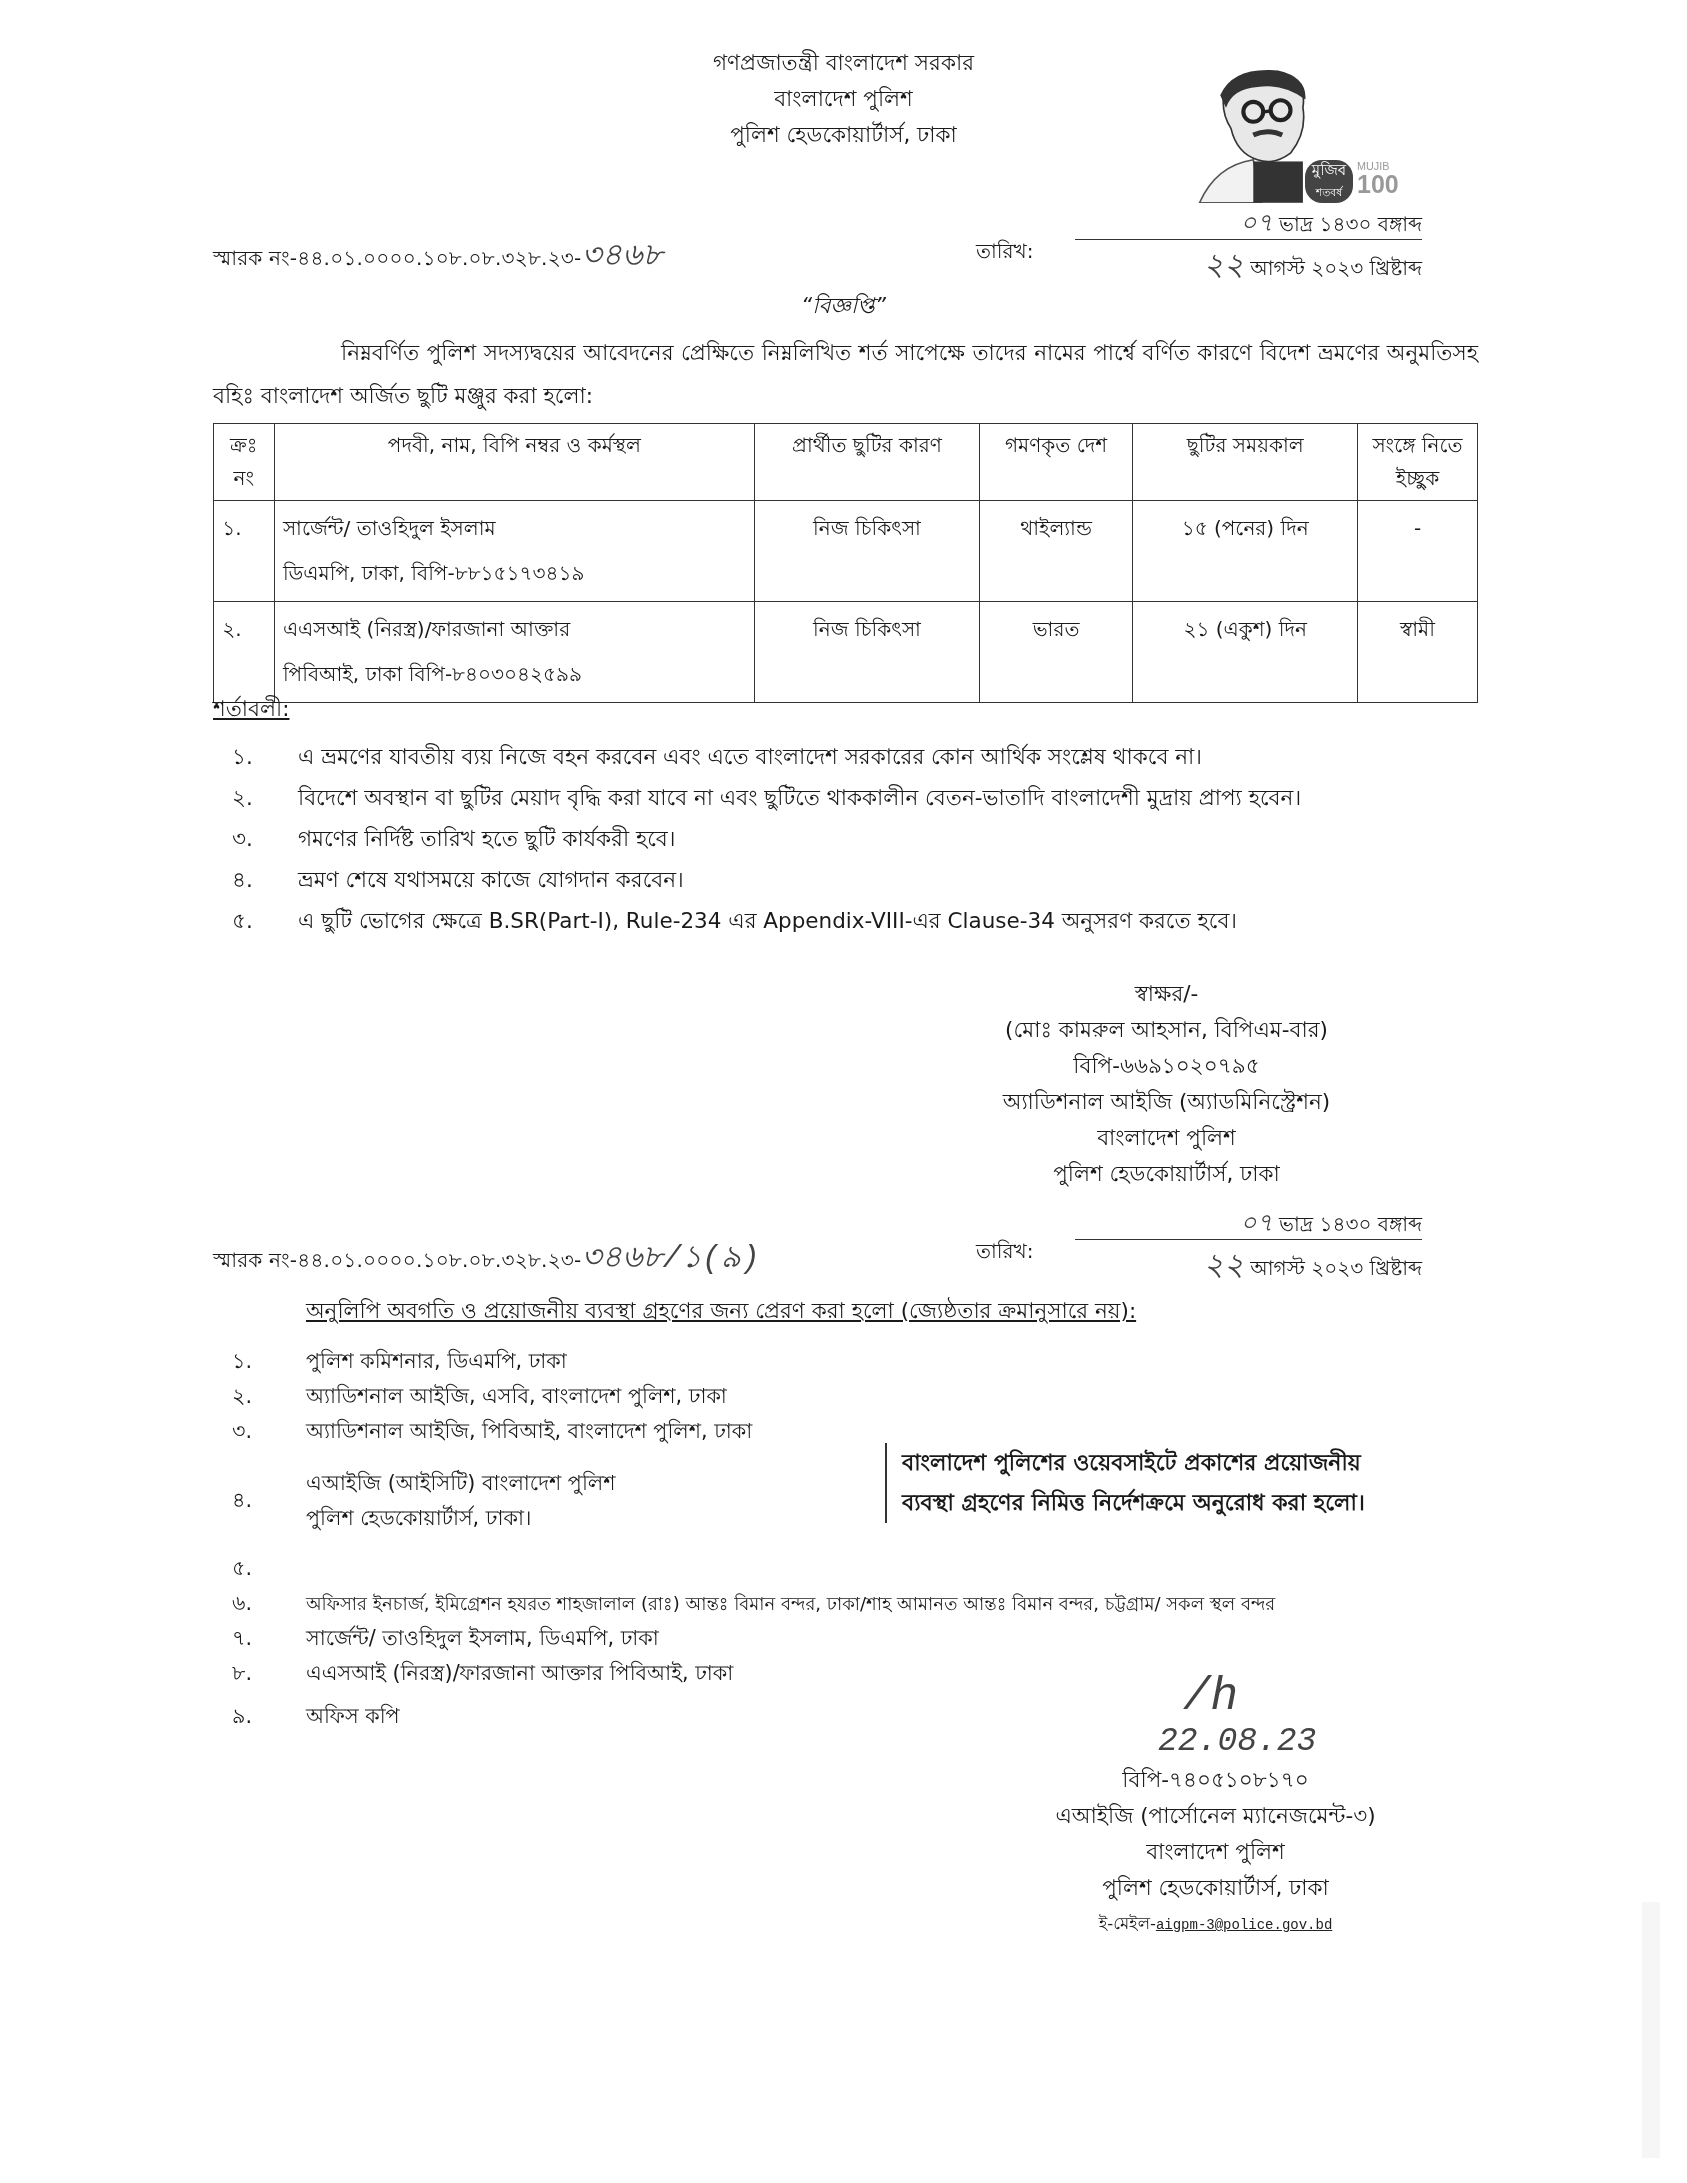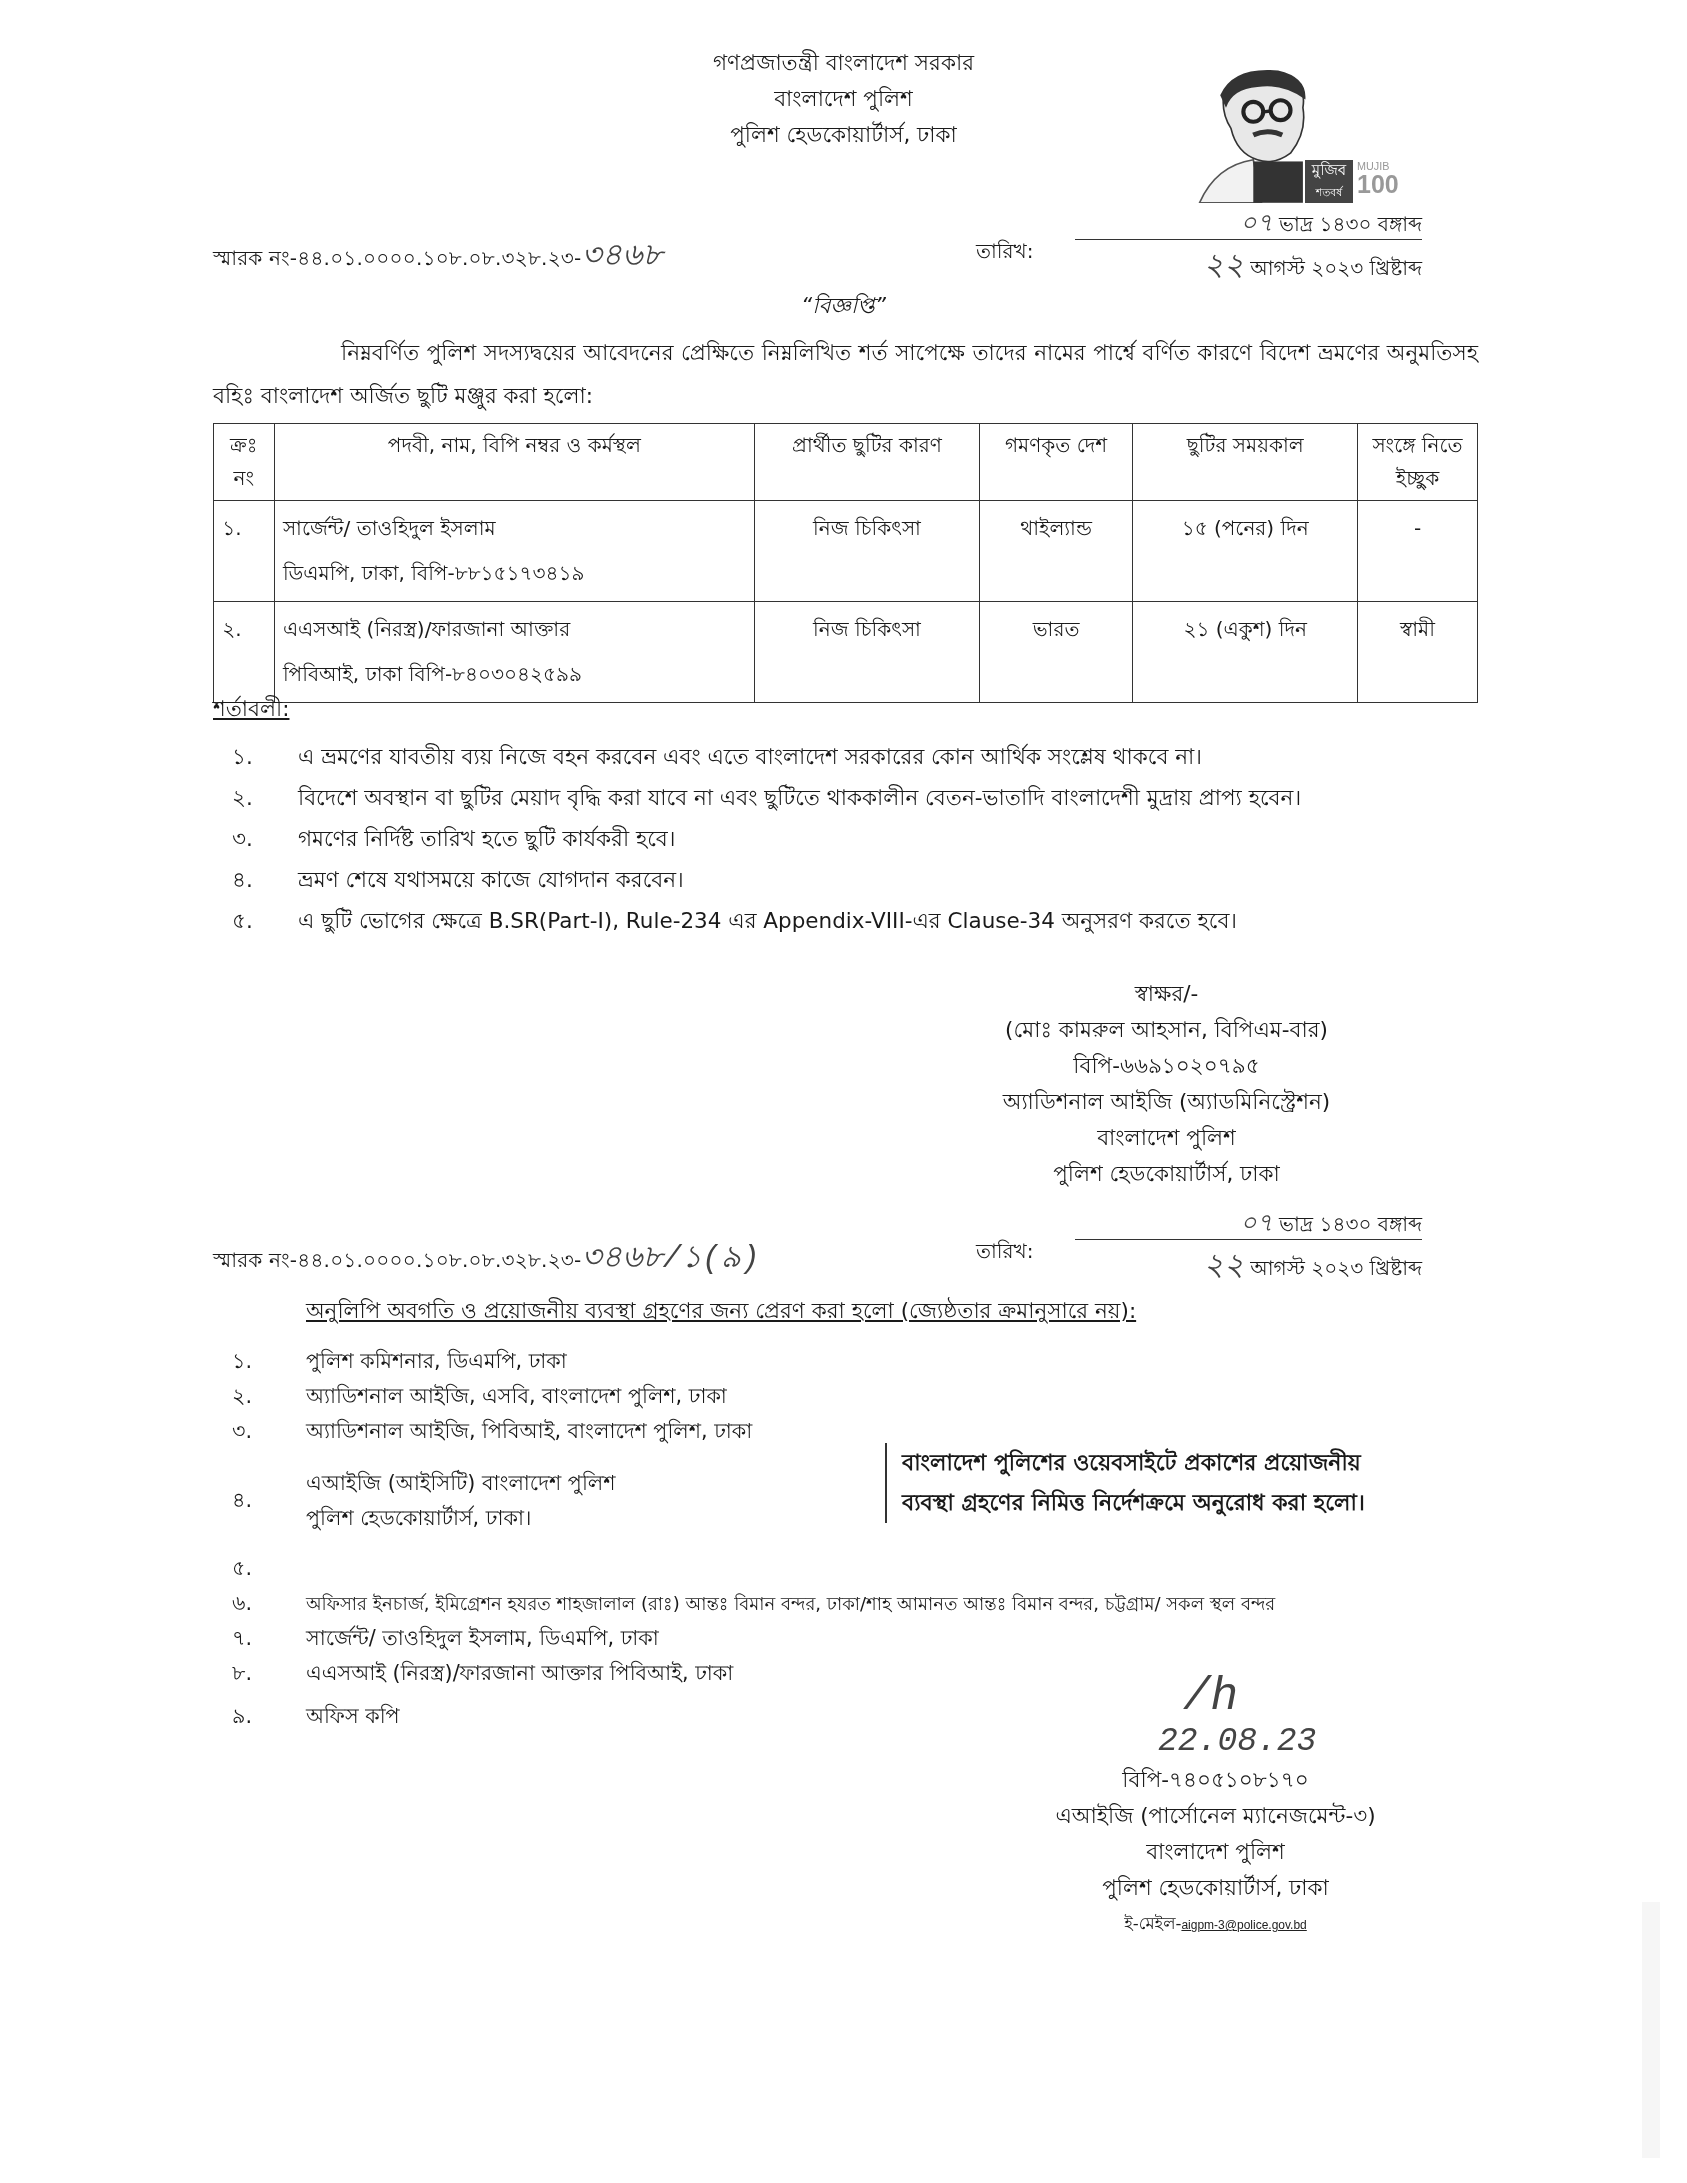--- a/index.html
+++ b/index.html
@@ -25,21 +25,21 @@
   table.grid td { line-height: 45px; }
   .cond-title { font-size: 21.5px; text-decoration: underline; margin-top: 6px; }
   .cond-item { font-size: 21.5px; line-height: 41px; display: flex; }
   .cond-item .n { width: 66px; }
   .sig { font-size: 21.5px; line-height: 36px; text-align: center; }
   .cc-title { font-size: 21.5px; text-decoration: underline; }
   .cc-item { font-size: 20.7px; line-height: 35px; display: flex; }
   .cc-item .n { width: 74px; }
   .note-box { border-left: 2.5px solid #333; padding-left: 15px; font-size: 22px; font-weight: bold; line-height: 40px; }
   .email { font-size: 16.5px; }
-  .email a { font-family: Liberation Sans, sans-serif; font-size: 12px; color: #222; text-decoration: underline; }
+  .email a { font-family: Liberation Mono, monospace; font-size: 14px; color: #222; text-decoration: underline; }
   .edge-strip { background: #f6f6f6; }
 </style>
 </head>
 <body>
 
 <div class="abs center" style="left:529px; top:45px; width:629px;">
   <div class="header-line">গণপ্রজাতন্ত্রী বাংলাদেশ সরকার</div>
   <div class="header-line">বাংলাদেশ পুলিশ</div>
   <div class="header-line">পুলিশ হেডকোয়ার্টার্স, ঢাকা</div>
 </div>
@@ -48,21 +48,21 @@
   <svg width="215" height="141" viewBox="0 0 260 170">
     <path d="M50 35 Q75 5 120 15 Q150 25 145 55 Q150 85 130 110 Q110 125 90 118 Q65 110 58 80 Q45 60 50 35 Z" fill="#e8e8e8" stroke="#333" stroke-width="2"></path>
     <path d="M45 40 Q60 5 115 10 Q150 18 148 45 Q120 25 90 30 Q60 32 52 55 Z" fill="#333"></path>
     <circle cx="85" cy="60" r="12" fill="none" stroke="#222" stroke-width="5"></circle>
     <circle cx="118" cy="58" r="12" fill="none" stroke="#222" stroke-width="5"></circle>
     <line x1="97" y1="60" x2="106" y2="59" stroke="#222" stroke-width="4"></line>
     <path d="M85 88 Q102 80 120 88" fill="none" stroke="#333" stroke-width="6"></path>
     <path d="M20 170 Q40 125 85 118 L95 170 Z" fill="#f2f2f2" stroke="#555" stroke-width="2"></path>
     <rect x="85" y="120" width="60" height="50" fill="#333"></rect>
   </svg>
-  <div class="abs" style="left:122px; top:98px; width:48px; height:43px; background:#444; color:#fff; font-size:15px; text-align:center; line-height:21.5px;">
+  <div class="abs" style="left:122px; top:98px; width:48px; height:43px; background:#444; color:#fff; font-size:15px; text-align:center; line-height:21.5px;border-radius:17px;">
     <div>মুজিব</div>
     <div style="font-size:10.8px;">শতবর্ষ</div>
   </div>
   <div class="abs" style="left:174px; top:98px; color:#999; font-family:'Liberation Sans',sans-serif;">
     <div style="font-size:10.8px;">MUJIB</div>
     <div style="font-size:25px; line-height:25px; font-weight:bold;">100</div>
   </div>
 </div>
 
 <div class="abs memo" style="left:213px; top:230px;">

